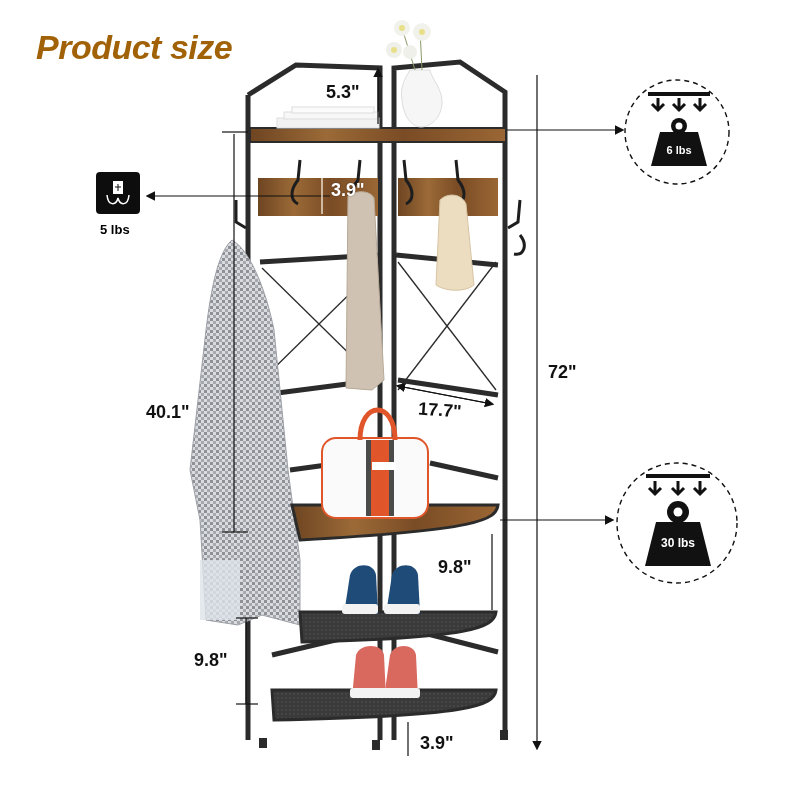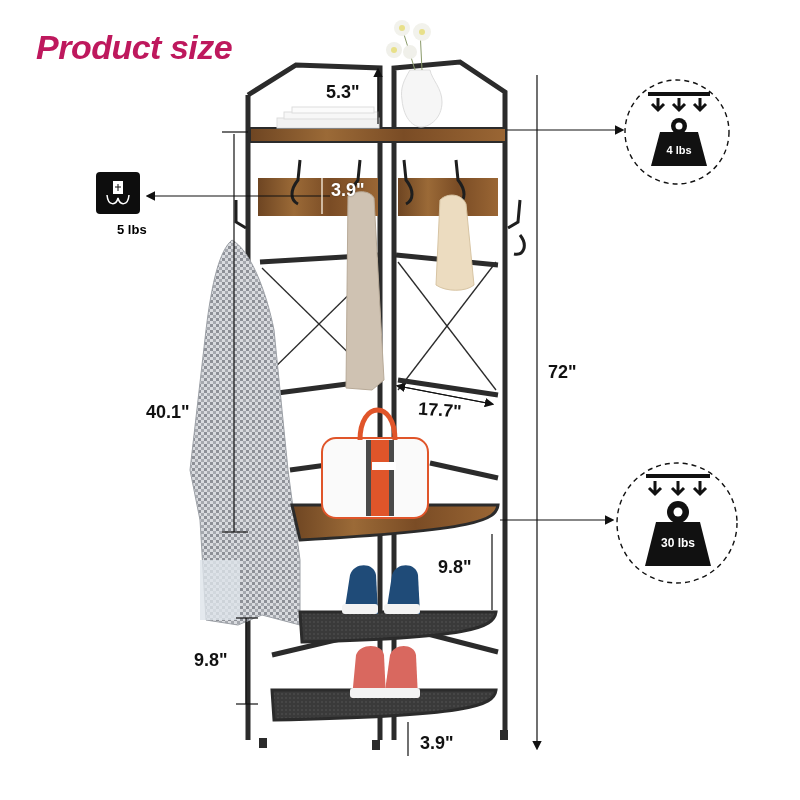--- a/index.html
+++ b/index.html
@@ -1,17 +1,17 @@
 <!DOCTYPE html>
 <html><head>
 <meta charset="utf-8">
 <style>
   html, body { margin: 0; padding: 0; background: #ffffff; }
   body { width: 800px; height: 800px; position: relative; overflow: hidden; font-family: "Liberation Sans", sans-serif; }
-  .title { position: absolute; left: 36px; top: 28px; font-size: 34px; font-weight: 700; font-style: italic; color: #be185d; letter-spacing: -0.5px; }
+  .title { position: absolute; left: 36px; top: 28px; font-size: 34px; font-weight: 700; font-style: italic; color: #a16207; letter-spacing: -0.5px; }
   .dim { position: absolute; font-weight: 700; color: #111; font-family: "Liberation Sans", sans-serif; }
   .dim-lg { font-size: 18px; }
   .dim-white { color: #ffffff; text-shadow: 0 0 2px rgba(0,0,0,0.4); }
   svg.art { position: absolute; left: 0; top: 0; }
   .badge-label { position: absolute; font-weight: 700; font-size: 13px; color: #000; }
   .weight-text { position: absolute; font-weight: 700; font-size: 11px; color: #fff; text-align: center; }
 </style>
 </head>
 <body>
 
@@ -203,15 +203,15 @@
 
 <div class="dim dim-lg" style="left:326px; top:82px;">5.3"</div>
 <div class="dim dim-lg dim-white" style="left:331px; top:180px;">3.9"</div>
 <div class="dim dim-lg" style="left:146px; top:402px;">40.1"</div>
 <div class="dim dim-lg" style="left:418px; top:400px; transform:rotate(4deg);">17.7"</div>
 <div class="dim dim-lg" style="left:548px; top:362px;">72"</div>
 <div class="dim dim-lg" style="left:438px; top:557px;">9.8"</div>
 <div class="dim dim-lg" style="left:194px; top:650px;">9.8"</div>
 <div class="dim dim-lg" style="left:420px; top:733px;">3.9"</div>
 
-<div class="badge-label" style="left:100px; top:222px;margin-left:17px;">5 lbs</div>
-<div class="weight-text" style="left:651px; top:144px; width:56px;">4 lbs</div>
+<div class="badge-label" style="left:100px; top:222px;">5 lbs</div>
+<div class="weight-text" style="left:651px; top:144px; width:56px;">6 lbs</div>
 <div class="weight-text" style="left:645px; top:536px; width:66px; font-size:12px;">30 lbs</div>
 
 </body></html>

